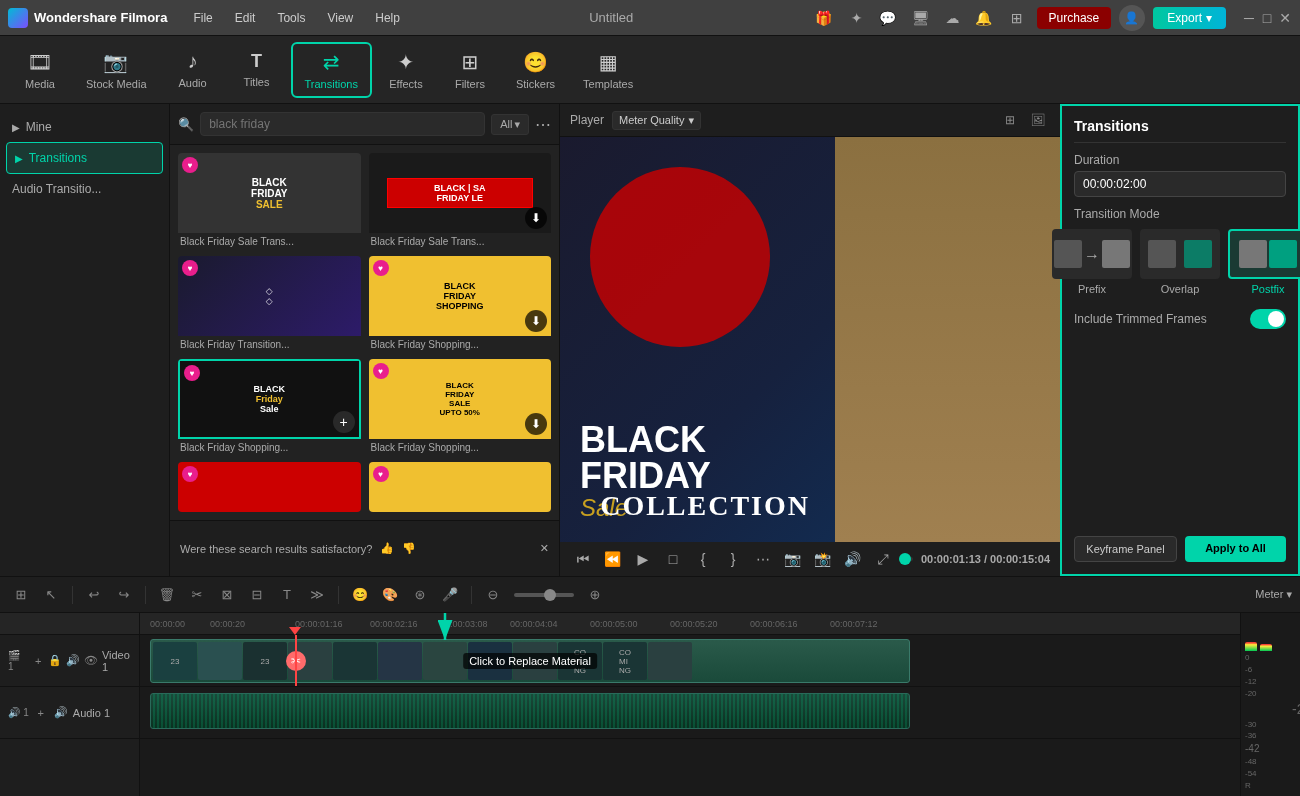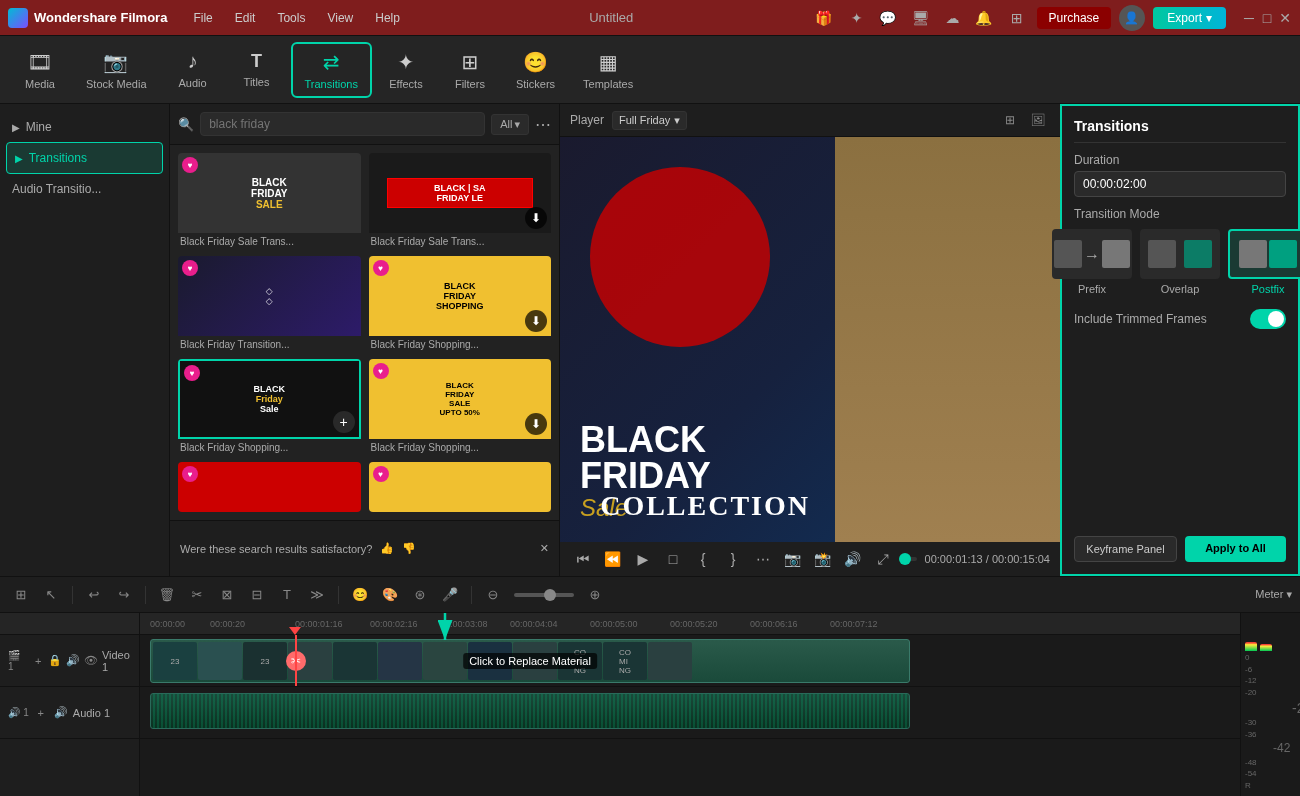--- a/index.html
+++ b/index.html
@@ -1,19 +1,19 @@
 <!DOCTYPE html>
 <html><head>
   <meta charset="utf-8">
   <style>
     * { margin: 0; padding: 0; box-sizing: border-box; }
     body { width: 1300px; height: 796px; background: #1a1a1a; color: #ccc; font-family: 'Segoe UI', sans-serif; font-size: 12px; overflow: hidden; }
 
     
-    #topbar { display: flex; align-items: center; background: #7f1d1d; height: 36px; padding: 0 8px; border-bottom: 1px solid #111; }
+    #topbar { display: flex; align-items: center; background: #404040; height: 36px; padding: 0 8px; border-bottom: 1px solid #111; }
     #topbar .logo { display: flex; align-items: center; gap: 6px; margin-right: 16px; }
     #topbar .logo-icon { width: 20px; height: 20px; background: linear-gradient(135deg, #00bcd4, #7c4dff); border-radius: 4px; }
     #topbar .logo-text { color: #fff; font-size: 13px; font-weight: 600; }
     #topbar .menu-items { display: flex; gap: 2px; }
     #topbar .menu-item { color: #ccc; padding: 4px 10px; font-size: 12px; cursor: pointer; border-radius: 3px; }
     #topbar .title { flex: 1; text-align: center; color: #aaa; font-size: 13px; }
     #topbar .right-actions { display: flex; align-items: center; gap: 8px; }
     #topbar .icon-btn { width: 24px; height: 24px; display: flex; align-items: center; justify-content: center; color: #aaa; cursor: pointer; font-size: 14px; }
     #topbar .purchase-btn { background: #8b0000; color: #fff; padding: 4px 12px; border-radius: 4px; font-size: 12px; cursor: pointer; border: none; }
     #topbar .profile-btn { width: 26px; height: 26px; border-radius: 50%; background: #555; display: flex; align-items: center; justify-content: center; font-size: 12px; cursor: pointer; }
@@ -69,21 +69,21 @@
     .preview-bg { width: 100%; height: 100%; background: linear-gradient(135deg, #1a1a2e 0%, #16213e 50%, #0f3460 100%); display: flex; align-items: center; justify-content: center; position: relative; }
     .preview-text-overlay { position: absolute; bottom: 20px; left: 20px; }
     .preview-title { font-size: 36px; font-weight: 900; color: #fff; text-transform: uppercase; line-height: 1; }
     .preview-subtitle { font-size: 20px; color: #fff; font-style: italic; }
     .preview-red-circle { position: absolute; left: 30px; top: 30px; width: 180px; height: 180px; background: #c00; border-radius: 50%; opacity: 0.8; }
     .preview-right-img { position: absolute; right: 0; top: 0; bottom: 0; width: 45%; background: #8b6914; }
     .playback-bar { display: flex; align-items: center; gap: 8px; padding: 4px 10px; background: #1e1e1e; }
     .progress-bar { flex: 1; height: 4px; background: #333; border-radius: 2px; position: relative; }
     .progress-fill { width: 10%; height: 100%; background: #00d4aa; border-radius: 2px; }
     .progress-thumb { position: absolute; top: -4px; left: 10%; width: 12px; height: 12px; background: #00d4aa; border-radius: 50%; transform: translateX(-50%); }
-    .time-display { color: #aaa; font-size: 11px; }
+    .time-display { color: #aaa; font-size: 11px; font-weight: bold; }
     .playback-btns { display: flex; gap: 4px; }
     .pb-btn { width: 26px; height: 26px; display: flex; align-items: center; justify-content: center; color: #aaa; cursor: pointer; font-size: 14px; }
 
     
     #right-panel { width: 240px; background: #1e1e1e; border: 2px solid #00d4aa; display: flex; flex-direction: column; padding: 12px; gap: 10px; }
     #right-panel .panel-title { font-size: 14px; color: #fff; font-weight: 600; padding-bottom: 8px; border-bottom: 1px solid #333; }
     .prop-label { color: #aaa; font-size: 12px; margin-bottom: 4px; }
     .duration-input { background: #2a2a2a; border: 1px solid #444; color: #fff; padding: 5px 8px; border-radius: 4px; font-size: 12px; width: 100%; }
     .mode-label { color: #aaa; font-size: 12px; margin-bottom: 8px; }
     .mode-options { display: flex; flex-direction: column; gap: 8px; }
@@ -323,21 +323,21 @@
       <span style="cursor:pointer;">👍</span>
       <span style="cursor:pointer;">👎</span>
       <span class="close-btn">✕</span>
     </div>
   </div>
 
   <div id="preview">
     <div class="player-controls">
       <span class="player-label">Player</span>
       <div class="quality-select">
-        <span>Full Friday</span>
+        <span>Meter Quality</span>
         <span>▾</span>
       </div>
       <div class="view-btns">
         <div class="view-btn">⊞</div>
         <div class="view-btn">🖼</div>
       </div>
     </div>
 
     <div id="preview-canvas">
       <div class="preview-bg">
@@ -562,21 +562,21 @@
           <div style="width:12px;background:linear-gradient(to top,#00c853 0%,#ffeb3b 70%,#f44336 90%);border-radius:2px 2px 0 0;height:25%;"></div>
         </div>
         <div style="display:flex;flex-direction:column;justify-content:space-between;height:80%;padding:0 2px;">
           <span style="color:#666;font-size:8px;">0</span>
           <span style="color:#666;font-size:8px;">-6</span>
           <span style="color:#666;font-size:8px;">-12</span>
           <span style="color:#666;font-size:8px;">-20</span>
           <span style="color:#666;font-size:14px;margin-left:47px;">-24</span>
           <span style="color:#666;font-size:8px;">-30</span>
           <span style="color:#666;font-size:8px;">-36</span>
-          <span style="color:#666;font-size:12px;margin-left:28px;">-42</span>
+          <span style="color:#666;font-size:10px;">-42</span>
           <span style="color:#666;font-size:8px;">-48</span>
           <span style="color:#666;font-size:8px;">-54</span>
           <span style="color:#666;font-size:8px;">R</span>
         </div>
       </div>
     </div>
   </div>
 </div>
 
 </body></html>

